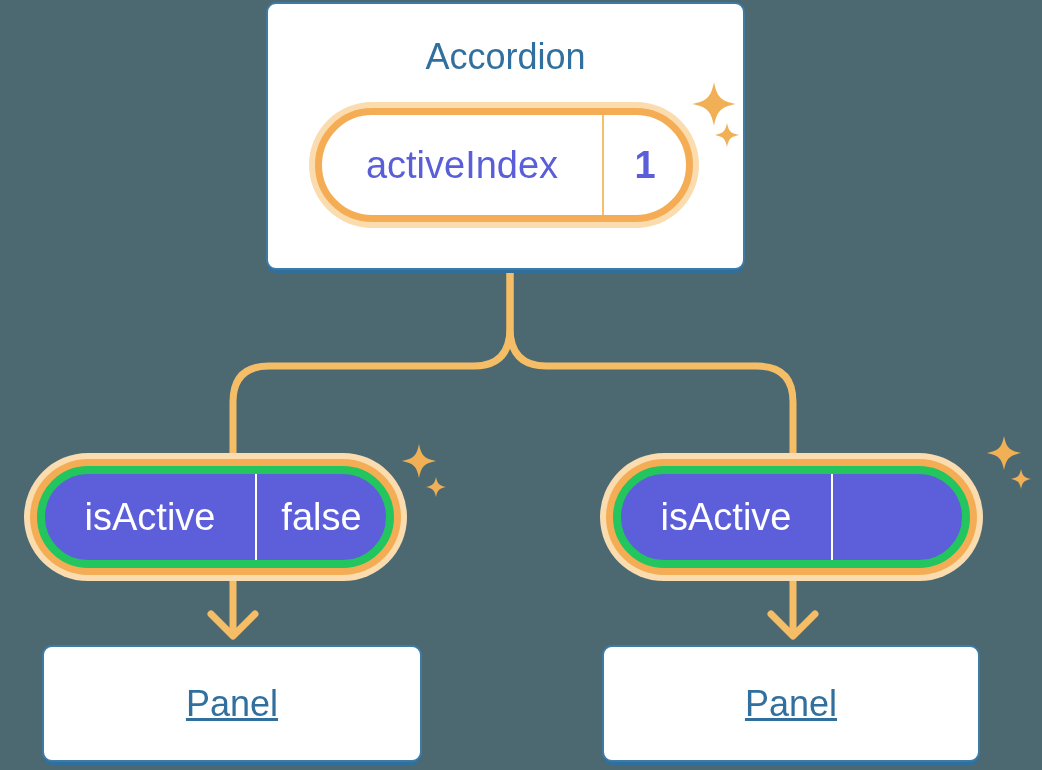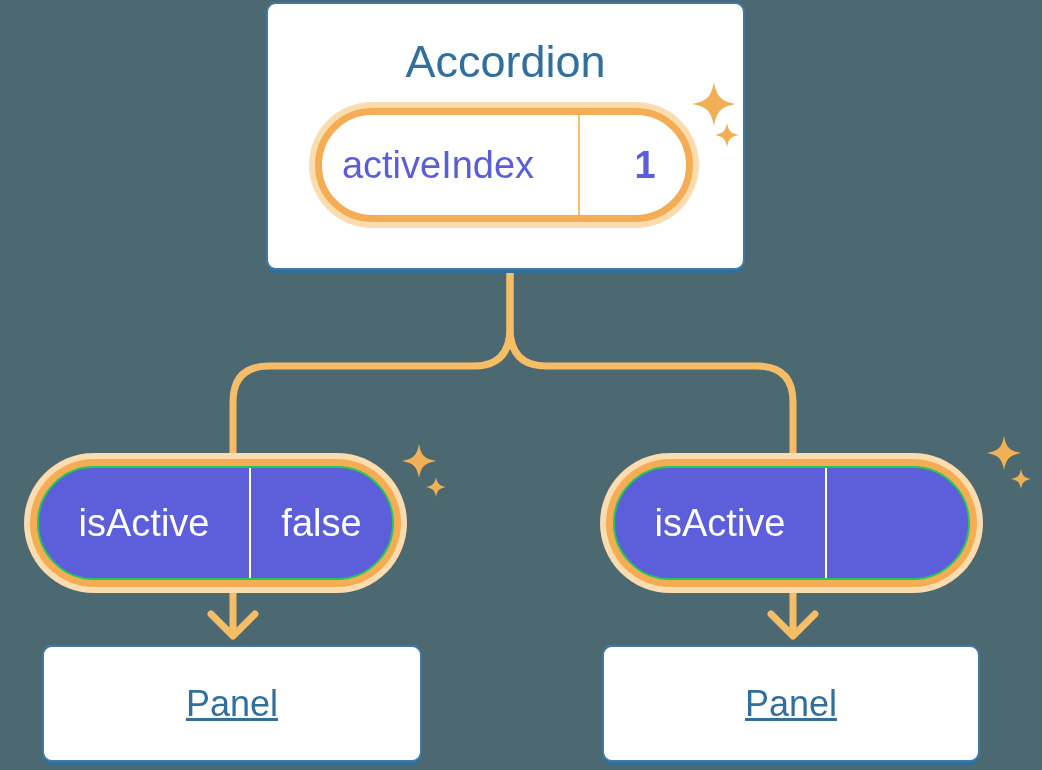--- a/index.html
+++ b/index.html
@@ -35,56 +35,55 @@
     border-radius: 10px;
     box-shadow: 0 4px 0 -1px var(--card_shadow, #2F6F9E);
     box-sizing: border-box;
     z-index: 2;
   }
   .accordion-card { left: 266px; top: 2px; width: 479px; height: 268px; }
   .card-title {
     position: absolute;
     left: 0; right: 0; top: 32px;
     text-align: center;
-    font-size: 45px;
+    font-size: 36px;
     font-weight: 500;
     color: var(--heading_text, #31709E);
   }
 
   
   .pill-light {
     position: absolute;
     left: 47px; top: 104px;
     width: 378px; height: 114px;
     box-sizing: border-box;
     background: #FFFFFF;
     border: 7px solid var(--orange_ring, #F5AD55);
     border-radius: 999px;
     box-shadow: 0 0 0 6px var(--orange_halo, #FBDCAE);
     display: flex;
     align-items: stretch;
     overflow: hidden;
-    gap: 24px;
   }
   .pill-light .cell {
     display: flex; align-items: center; justify-content: center;
     font-size: 38px;
     color: var(--purple_text, #5A5ED8);
   }
   .pill-light .cell.label { flex: 1; }
   .pill-light .cell.value { width: 82px; font-weight: 700; }
   .pill-light .divider { width: 2px; background: var(--divider_orange, #F6C06B); }
 
   
   .pill-purple {
     position: absolute;
-    width: 357px; height: 114px;
+    width: 357px; height: 102px;
     box-sizing: border-box;
     background: var(--purple_fill, #5C5FD9);
-    border: 2px solid #22c55e;
+    border: 8px solid #22c55e;
     border-radius: 999px;
     box-shadow: 0 0 0 7px var(--orange_ring, #F5AD55),
                 0 0 0 13px var(--orange_halo, #FBDCAE);
     display: flex;
     align-items: stretch;
     overflow: hidden;
     z-index: 2;
   }
   .pill-purple .cell {
     display: flex; align-items: center; justify-content: center;

